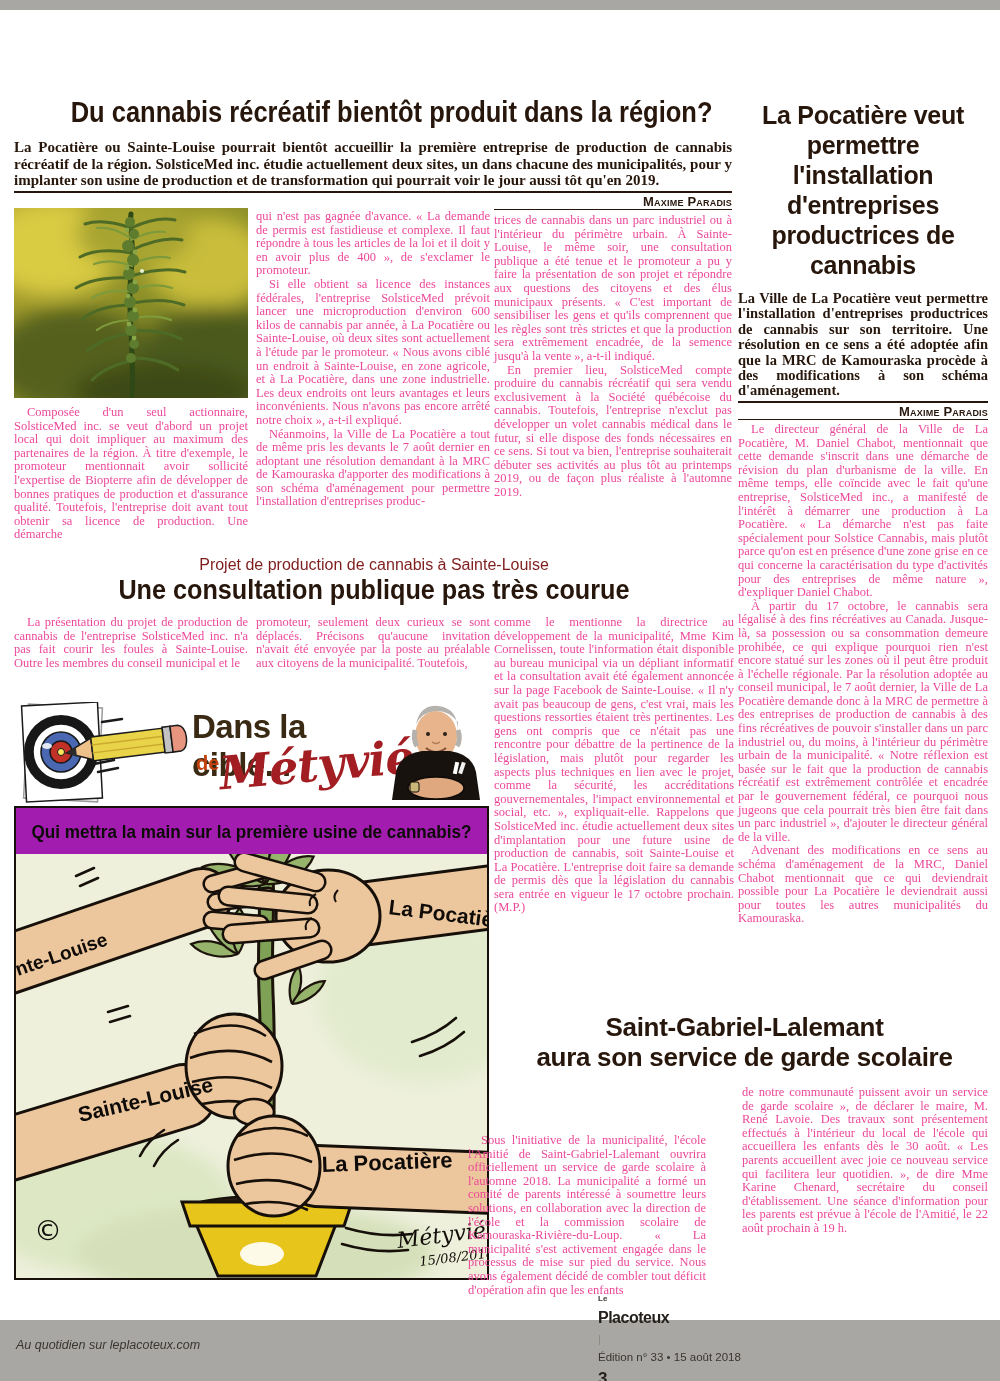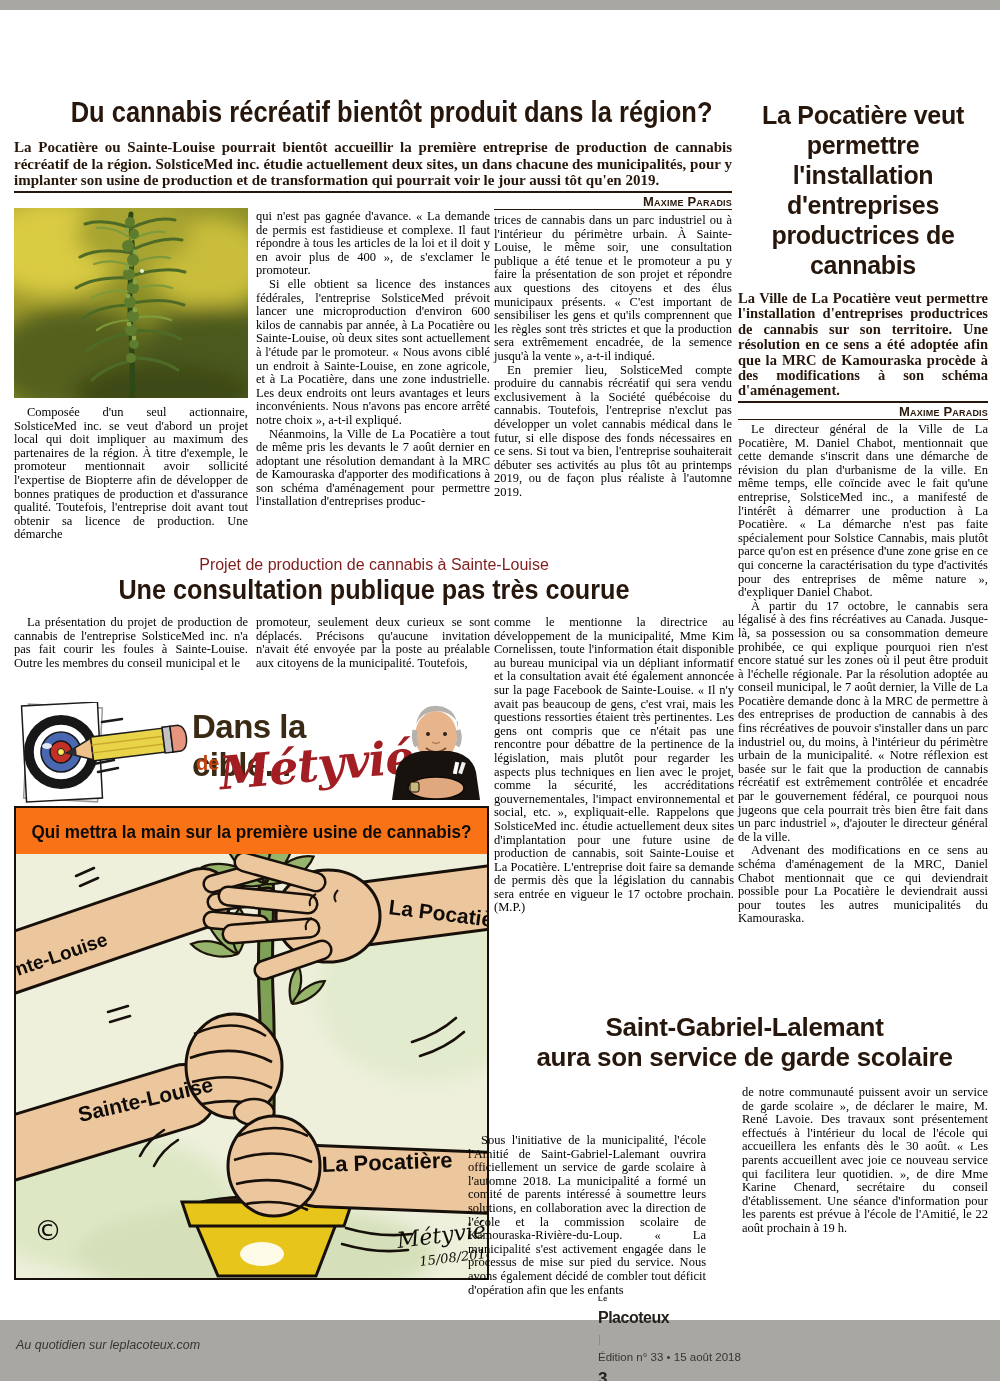--- a/index.html
+++ b/index.html
@@ -4,29 +4,29 @@
 <style>
   html,body{margin:0;padding:0;background:#ffffff;}
   .page{position:relative;width:1000px;height:1381px;background:#fff;overflow:hidden;
         font-family:"Liberation Serif",serif;color:#40281a;}
   .abs{position:absolute;}
   .graybar{background:#a9a7a4;}
   .hl{font-family:"Liberation Sans",sans-serif;font-weight:bold;color:#27160b;}
   .cond{display:inline-block;transform:scaleX(0.85);transform-origin:50% 50%;white-space:nowrap;}
   .cond92{display:inline-block;transform:scaleX(0.9);transform-origin:50% 50%;white-space:nowrap;}
   .lead{font-family:"Liberation Serif",serif;font-weight:bold;color:#27160b;text-align:justify;}
-  .body-col{font-size:12.5px;line-height:13.6px;text-align:justify;color:#000000;}
+  .body-col{font-size:12.5px;line-height:13.6px;text-align:justify;color:#ec4899;}
   .body-col p{margin:0;}
   .body-col p.ind{text-indent:13px;}
   .byline{font-family:"Liberation Sans",sans-serif;font-weight:bold;font-variant:small-caps;
           font-size:13px;color:#27160b;letter-spacing:.2px;}
   .rule{background:#27160b;}
   .kicker{font-family:"Liberation Sans",sans-serif;font-size:16px;color:#7f1d1d;text-align:center;}
   .cartoon-header{background:#fff;border-bottom:6px solid #241509;}
-  .cartoon-caption{background:#f97316;border:2px solid #17100a;display:flex;align-items:center;justify-content:center;}
+  .cartoon-caption{background:#a21caf;border:2px solid #17100a;display:flex;align-items:center;justify-content:center;}
   .cartoon-caption span{font-family:"Liberation Sans",sans-serif;font-weight:bold;font-size:19px;color:#0d0b08;}
   .cartoon-art{background:#eef0dc;border-left:2px solid #17100a;border-right:2px solid #17100a;border-bottom:2px solid #17100a;}
   .title-cible{font-family:"Liberation Sans",sans-serif;font-weight:bold;font-size:33px;color:#3a2a14;letter-spacing:-0.5px;}
   .title-de{font-family:"Liberation Sans",sans-serif;font-weight:bold;font-size:20px;color:#c2410c;}
   .title-metyvie{font-family:"DejaVu Serif",serif;font-style:italic;font-weight:bold;font-size:46px;
                  color:#a21e22;letter-spacing:-1px;display:inline-block;transform:rotate(-5deg);}
   .footer-left{font-family:"Liberation Sans",sans-serif;font-style:italic;font-size:12.5px;color:#3a3531;}
   .footer-right{font-family:"Liberation Sans",sans-serif;font-size:11.5px;color:#3a3531;
                 display:flex;align-items:baseline;justify-content:flex-end;gap:6px;}
   .brand-le{font-size:8px;font-weight:bold;color:#3a3531;}

